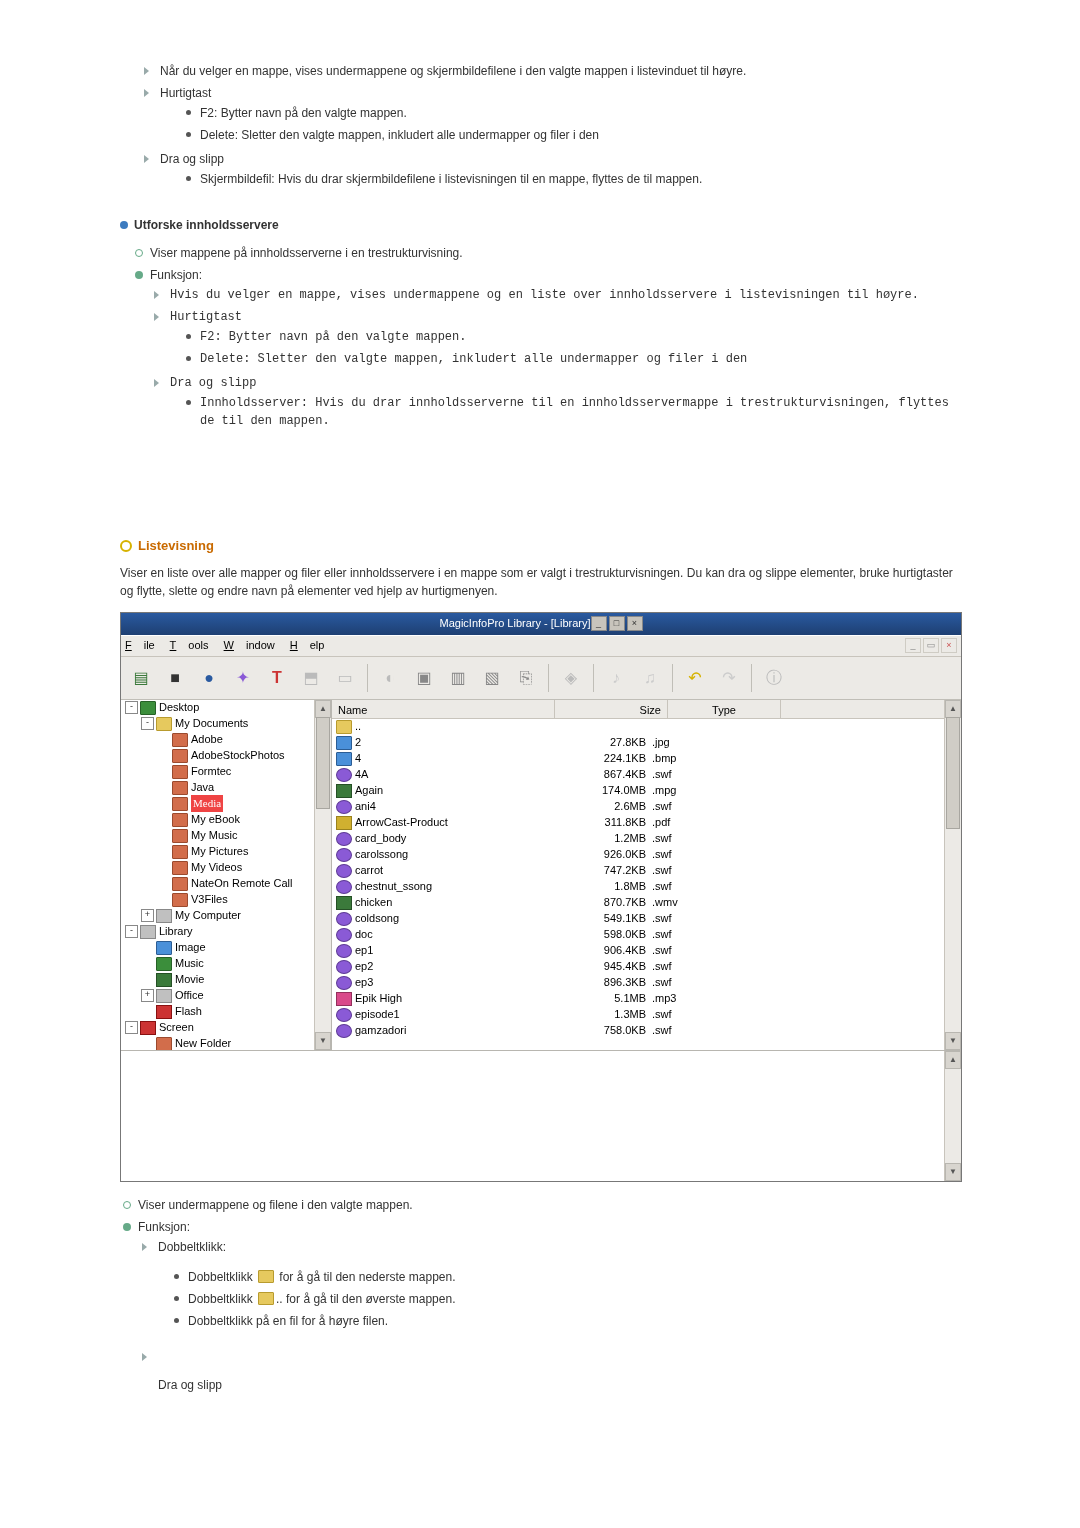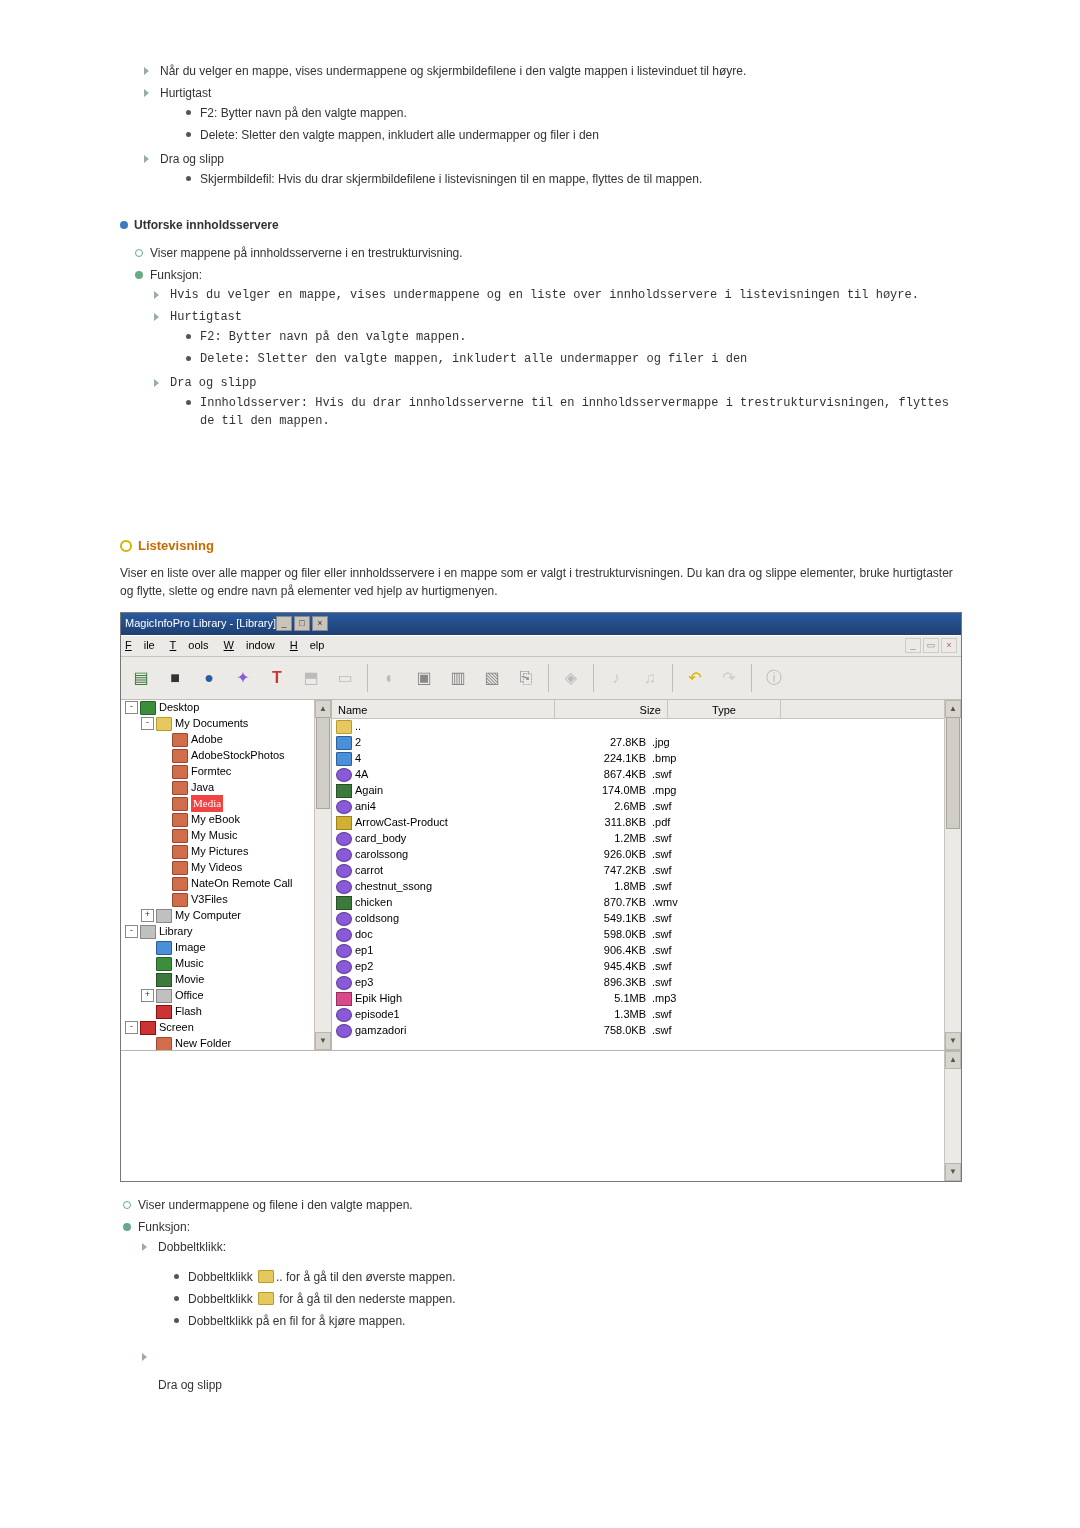--- a/index.html
+++ b/index.html
@@ -14,21 +14,21 @@
   .bDot::before{content:"";position:absolute;left:-14px;top:8px;width:5px;height:5px;border-radius:50%;background:#555;}
   .bCircHollow::before{content:"";position:absolute;left:-15px;top:7px;width:6px;height:6px;border-radius:50%;border:1px solid #6a8;background:#fff;}
   .bCircFilled::before{content:"";position:absolute;left:-15px;top:7px;width:8px;height:8px;border-radius:50%;background:#6a8;}
   .secHead{display:flex;align-items:center;gap:6px;margin:24px 0 8px 0;font-weight:bold;}
   .secDotBlue{width:8px;height:8px;border-radius:50%;background:#3c7bbf;display:inline-block;}
   .secDotYellow{width:8px;height:8px;border-radius:50%;border:2px solid #d6b200;display:inline-block;}
   .orange{color:#c96a00;font-size:13px;}
   .para{margin:6px 0 12px 0;}
   
   .shot{margin:12px 0;border:1px solid #777;width:840px;font-family:Tahoma,Arial,sans-serif;font-size:11px;color:#000;background:#eceae6;}
-  .title1{background:linear-gradient(#2a5aa0,#1e3f72);color:#fff;display:flex;align-items:center;justify-content:flex-start;padding:2px 4px;height:18px;}
+  .title1{background:linear-gradient(#2a5aa0,#1e3f72);color:#fff;display:flex;align-items:center;justify-content:center;padding:2px 4px;height:18px;}
   .winbtns{display:flex;gap:2px;}
   .winbtns span{width:14px;height:13px;background:#c8c4bc;border:1px solid #888;display:flex;align-items:center;justify-content:center;font-size:9px;color:#333;}
   .title2{background:#eceae6;display:flex;align-items:center;justify-content:space-between;padding:1px 4px;height:18px;border-top:1px solid #fff;border-bottom:1px solid #c8c4bc;}
   .menu span{margin-right:12px;}
   .menu .u{text-decoration:underline;}
   .child{display:flex;gap:2px;color:#888;}
   .child span{width:14px;height:13px;border:1px solid #cfccc4;display:flex;align-items:center;justify-content:center;font-size:9px;}
   .toolbar{background:#eceae6;height:38px;display:flex;align-items:center;padding:2px 6px;gap:6px;border-bottom:1px solid #c0beb7;}
   .tbtn{width:26px;height:26px;display:flex;align-items:center;justify-content:center;border:1px solid transparent;font-size:16px;}
   .tsep{width:1px;height:28px;background:#c0beb7;margin:0 2px;}
@@ -490,26 +490,26 @@
     </div>
   </div>
 
   <ul style="padding-left:18px;">
     <li class="li bCircHollow">Viser undermappene og filene i den valgte mappen.</li>
     <li class="li bCircFilled"><span>Funksjon:</span>
       <ul class="lv2" style="padding-left:20px;">
         <li class="li bArrow"><span>Dobbeltklikk:</span>
           <ul class="lv3" style="margin-top:10px;">
             <li class="li bDot">
+              <span>Dobbeltklikk </span><span class="inico ico ico-fld"></span><span> for å gå til den nederste mappen.</span>
+            </li>
+            <li class="li bDot">
               <span>Dobbeltklikk </span><span class="inico ico ico-fld"></span>..<span> for å gå til den øverste mappen.</span>
             </li>
-            <li class="li bDot">
-              <span>Dobbeltklikk </span><span class="inico ico ico-fld"></span><span> for å gå til den nederste mappen.</span>
-            </li>
-            <li class="li bDot">Dobbeltklikk på en fil for å kjøre mappen.</li>
+            <li class="li bDot">Dobbeltklikk på en fil for å høyre filen.</li>
           </ul>
         </li>
         <li class="li bArrow" style="margin-top:12px;">&nbsp;
           <div style="margin-top:10px;">Dra og slipp</div>
         </li>
       </ul>
     </li>
   </ul>
 </div>
 

